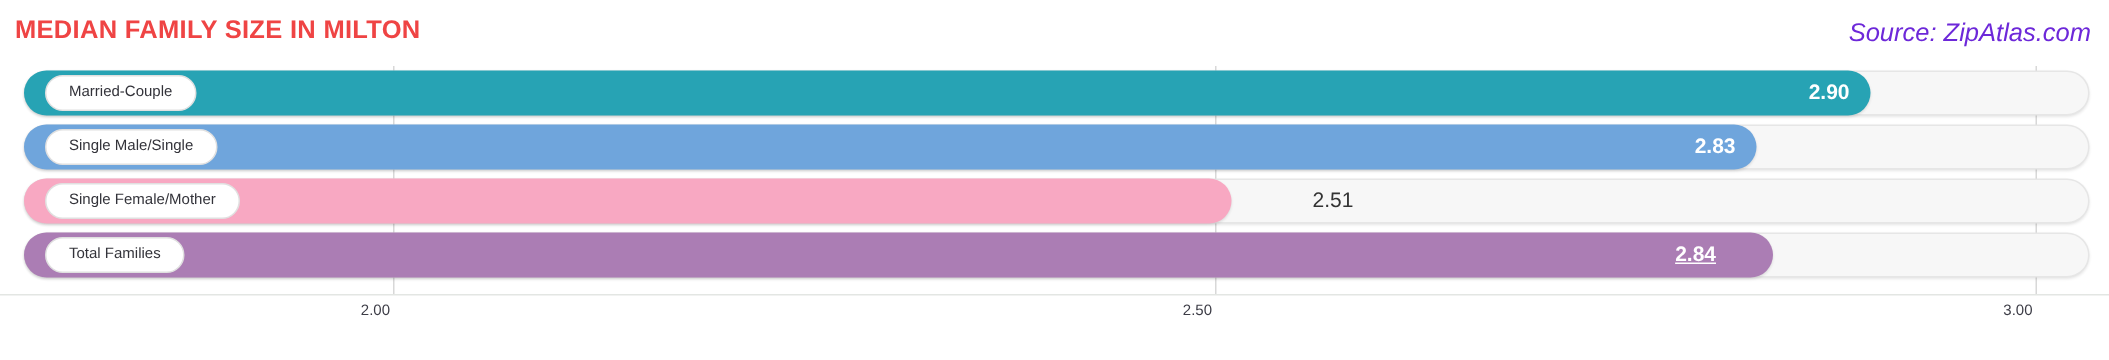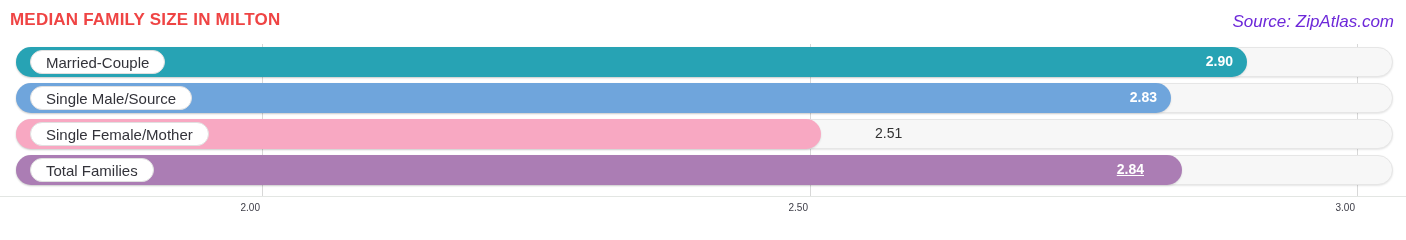--- a/index.html
+++ b/index.html
@@ -115,21 +115,21 @@
     background: #ffffff;
     border: 1px solid #e0e0e0;
     border-radius: 12px;
     display: flex;
     align-items: center;
     padding: 0 15px;
     box-sizing: border-box;
     white-space: nowrap;
   }
   .cat-pill span {
-    font-size: 15px;
+    font-size: 10px;
     color: #33333a;
     line-height: 1;
   }
 
   
   .val-in {
     position: absolute;
     top: 9px;
     font-size: 14px;
     font-weight: bold;
@@ -190,21 +190,21 @@
         <div class="bar" style="width: 1231px; background: rgb(39, 163, 180);"></div>
         <div class="cat-pill">
           <span>Married-Couple</span>
         </div>
         <div class="val-in" style="left: 1233px;">2.90</div>
       </div>
       <div class="row" style="top: 36px;">
         <div class="track"></div>
         <div class="bar" style="width: 1155px; background: rgb(111, 165, 220);"></div>
         <div class="cat-pill">
-          <span>Single Male/Source</span>
+          <span>Single Male/Single</span>
         </div>
         <div class="val-in" style="left: 1157px;">2.83</div>
       </div>
       <div class="row" style="top: 72px;">
         <div class="track"></div>
         <div class="bar" style="width: 805px; background: rgb(248, 168, 194);"></div>
         <div class="cat-pill">
           <span>Single Female/Mother</span>
         </div>
         <div class="val-out" style="left: 831px; margin-left: 44px;">2.51</div>

